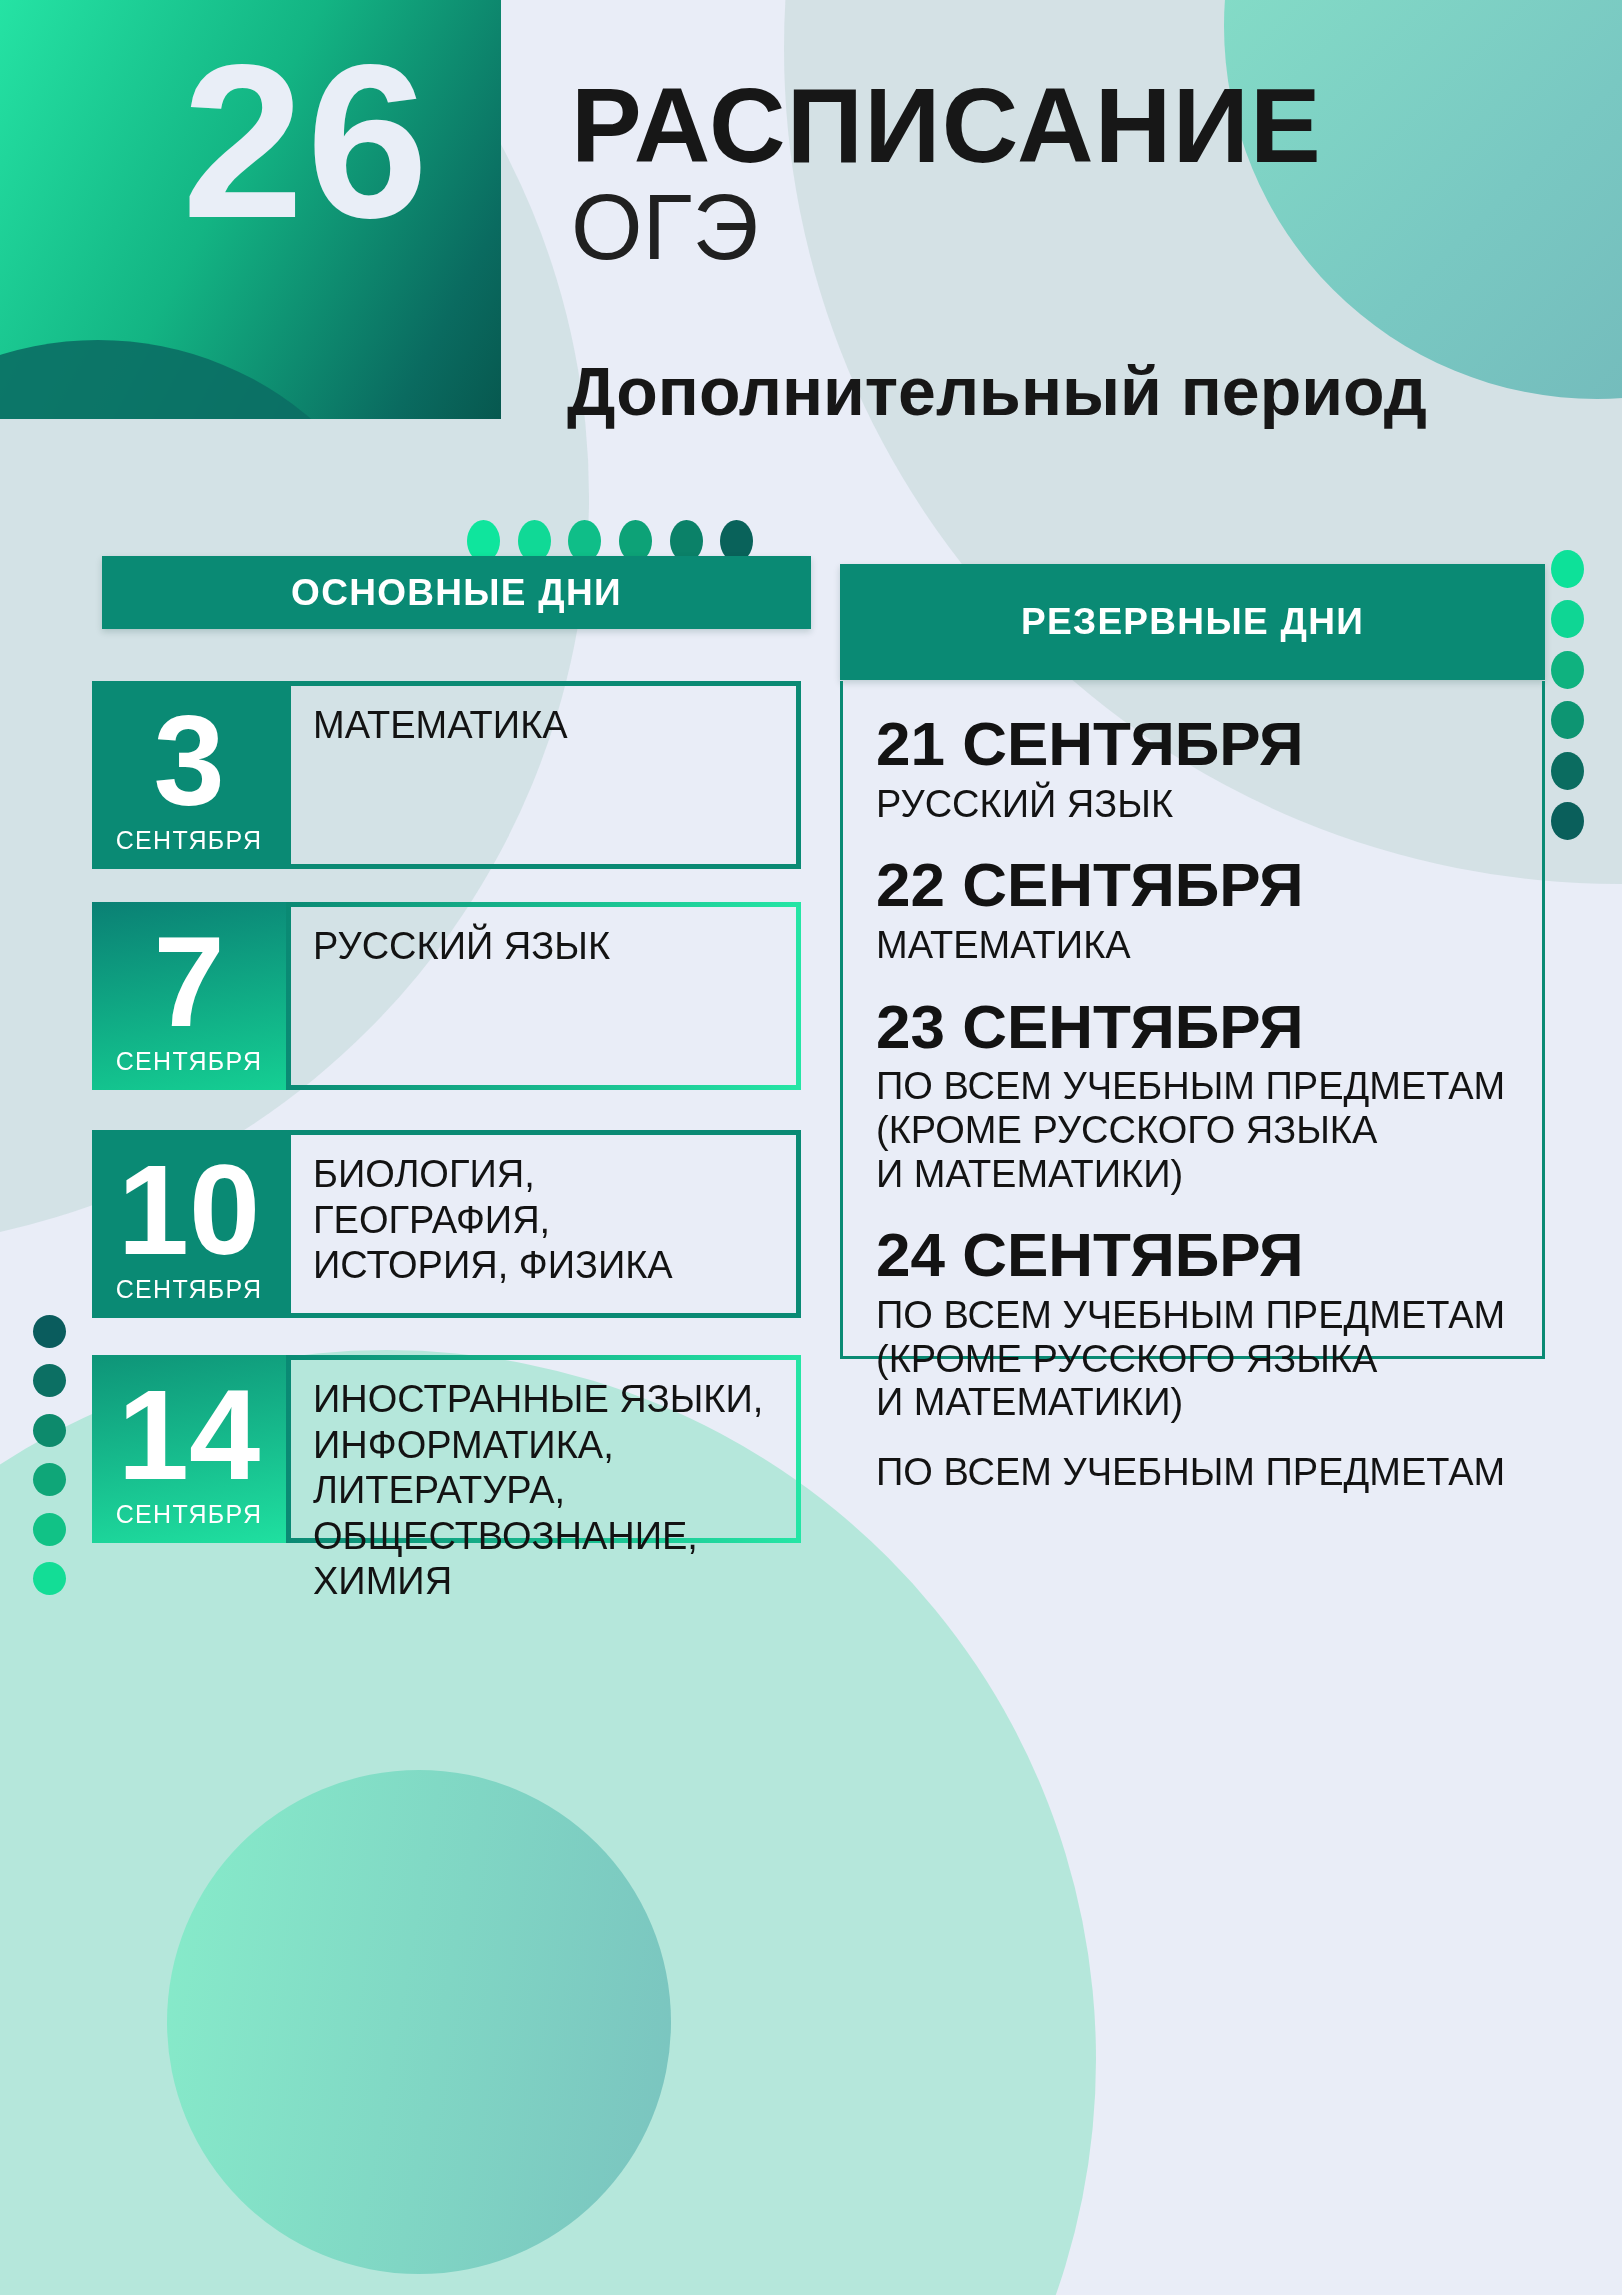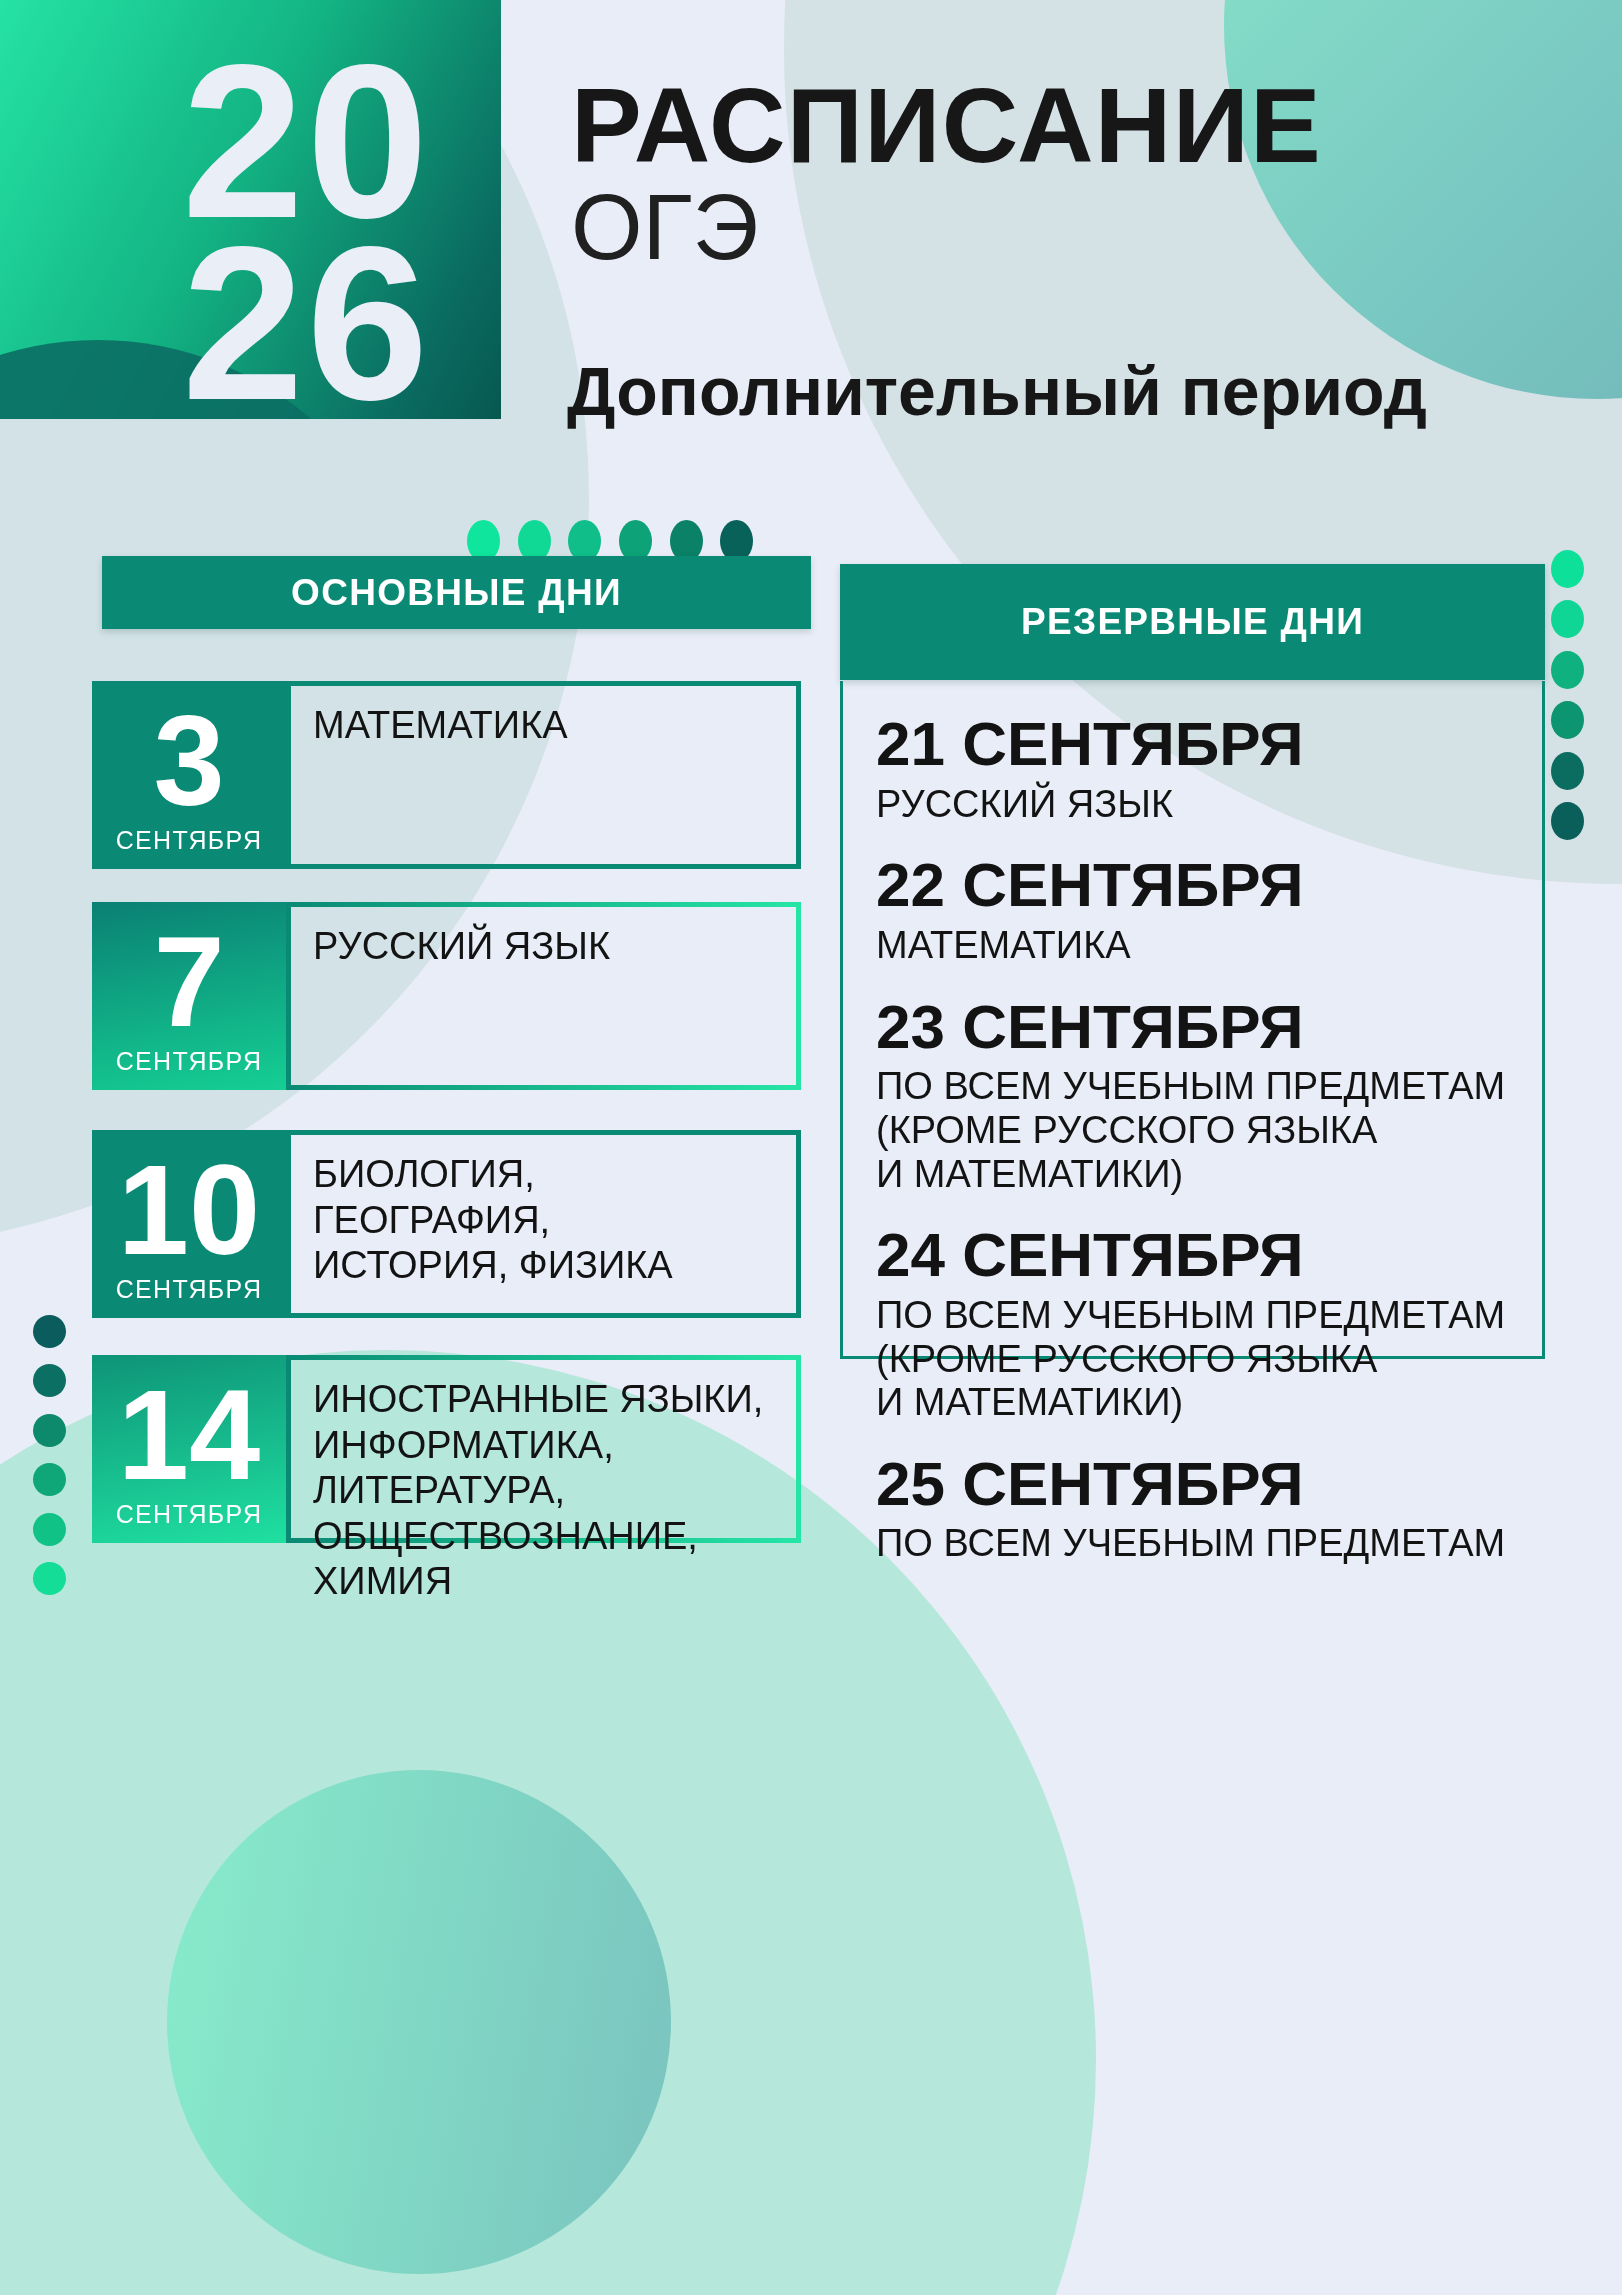--- a/index.html
+++ b/index.html
@@ -80,21 +80,20 @@
 
 <div class="circle c-title"></div>
 <div class="circle c-tr"></div>
 <div class="circle c-left"></div>
 <div class="circle c-bottom"></div>
 <div class="circle c-bgrad"></div>
 
 <div class="sq">
   <div class="sq-circle"></div>
   <div class="year">
-    <span>20</span>
     <span>26</span>
   </div>
 </div>
 
 <div class="title">РАСПИСАНИЕ</div>
 <div class="subtitle">ОГЭ</div>
 <div class="period">Дополнительный период</div>
 
 <div class="hdots">
   <span></span>
@@ -160,21 +159,20 @@
 (КРОМЕ РУССКОГО ЯЗЫКА
 И МАТЕМАТИКИ)</div>
   </div>
   <div class="r-entry">
     <div class="r-date">24 СЕНТЯБРЯ</div>
     <div class="r-desc">ПО ВСЕМ УЧЕБНЫМ ПРЕДМЕТАМ
 (КРОМЕ РУССКОГО ЯЗЫКА
 И МАТЕМАТИКИ)</div>
   </div>
   <div class="r-entry">
-    <div class="r-date">25 СЕНТЯБРЯ</div>
     <div class="r-desc">ПО ВСЕМ УЧЕБНЫМ ПРЕДМЕТАМ</div>
   </div>
 </div>
 
 <div class="rdots">
   <span></span>
     <span></span>
     <span></span>
     <span></span>
     <span></span>

